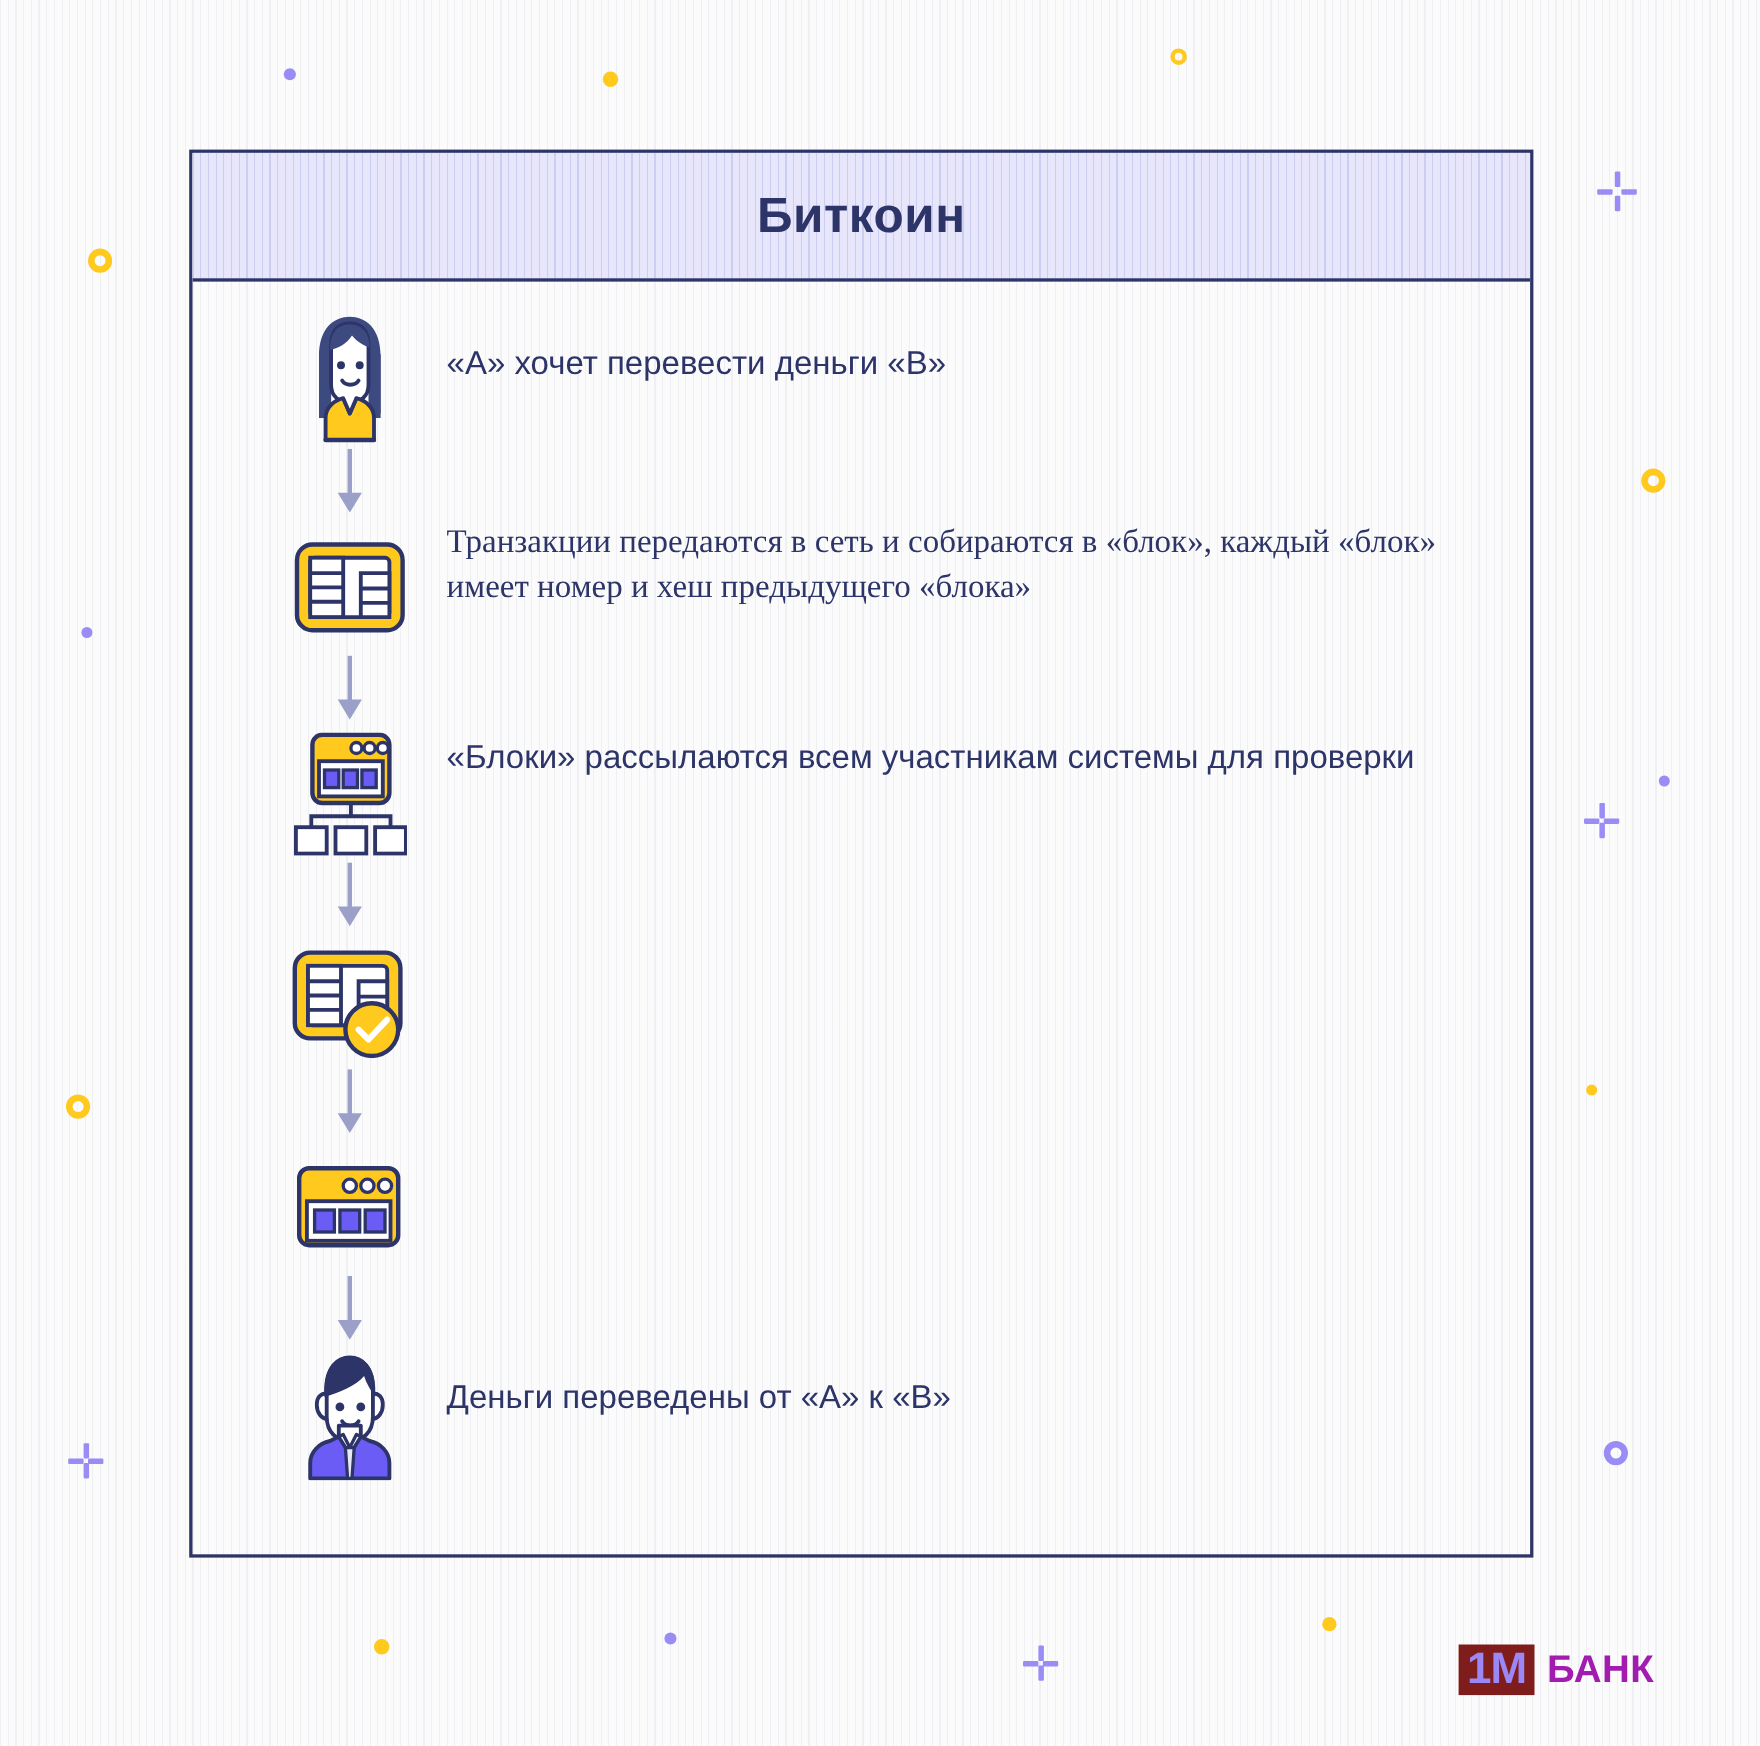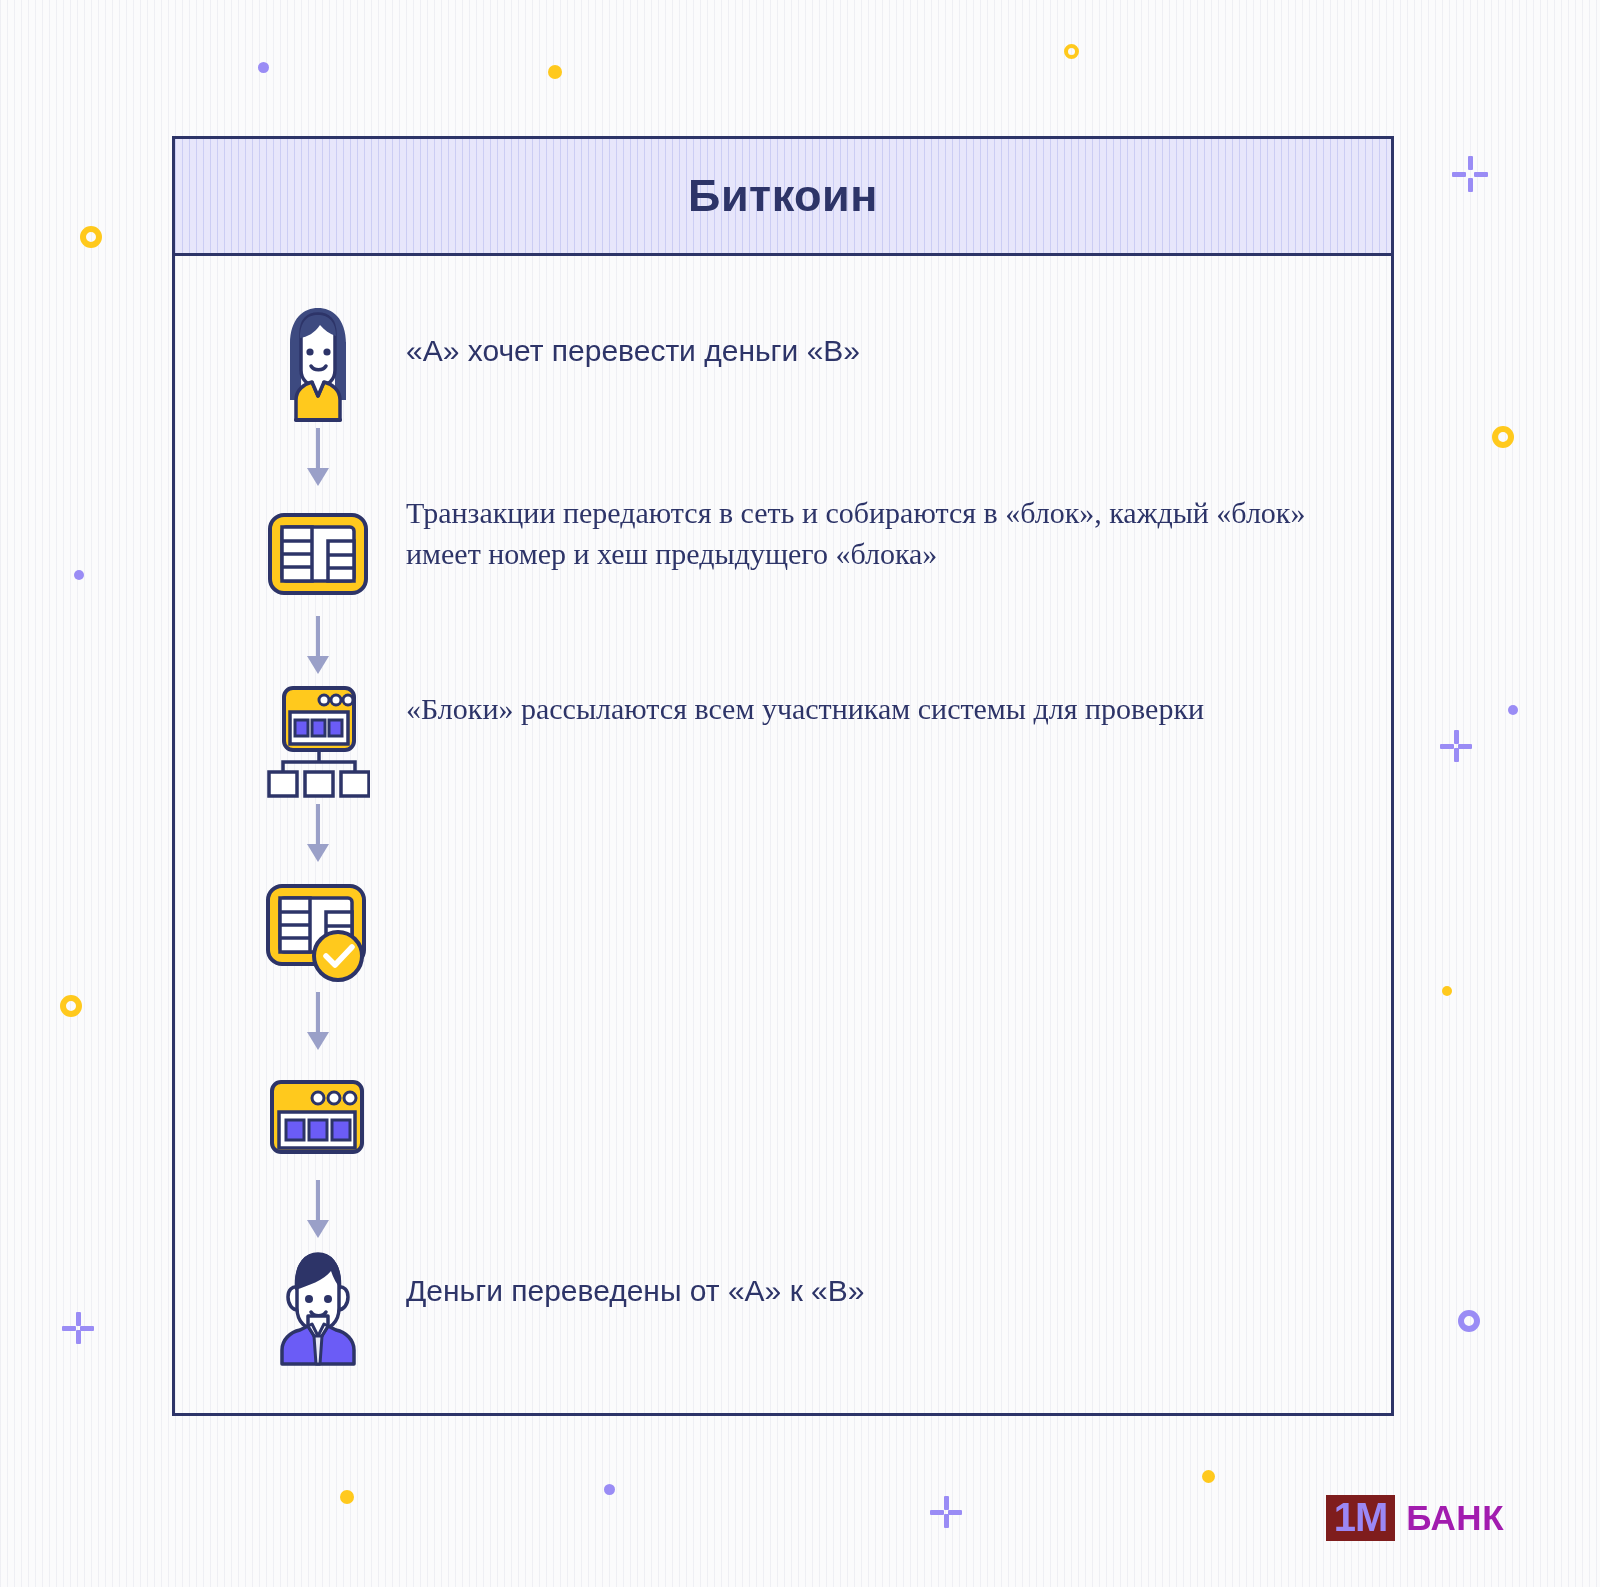--- a/index.html
+++ b/index.html
@@ -95,21 +95,21 @@
     );
   }
   #card-title {
     font-size: 45px;
     font-weight: bold;
     color: #2d3468;
     letter-spacing: 0.5px;
   }
 
   #steps {
-    padding: 48px 0 0 0;
+    padding: 28px 0 0 0;
   }
 
   .step {
     display: flex;
     align-items: flex-start;
     padding-left: 88px;
   }
   .step-icon {
     width: 110px;
     min-width: 110px;
@@ -120,21 +120,21 @@
   }
   .step-icon svg { display: block; }
   .step-text {
     margin-left: 33px;
     color: #2d3468;
     font-size: 30px;
     line-height: 1.37;
     max-width: 900px;
     padding-top: 26px;
   }
-  .step.two-line .step-text { padding-top: 8px; font-family: Liberation Serif, serif; }
+  .step.two-line .step-text { padding-top: 8px; }
   .step.three-line .step-text { padding-top: 0px; font-family: Liberation Serif, serif; }
 
   .connector {
     width: 110px;
     min-width: 110px;
     margin-left: 88px;
     display: flex;
     justify-content: center;
     height: 64px;
   }

